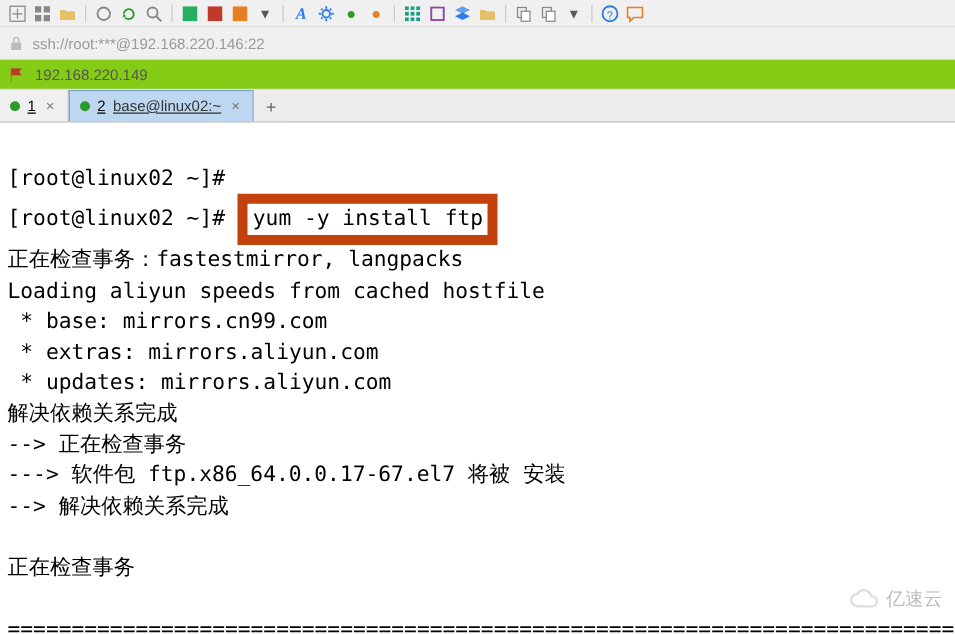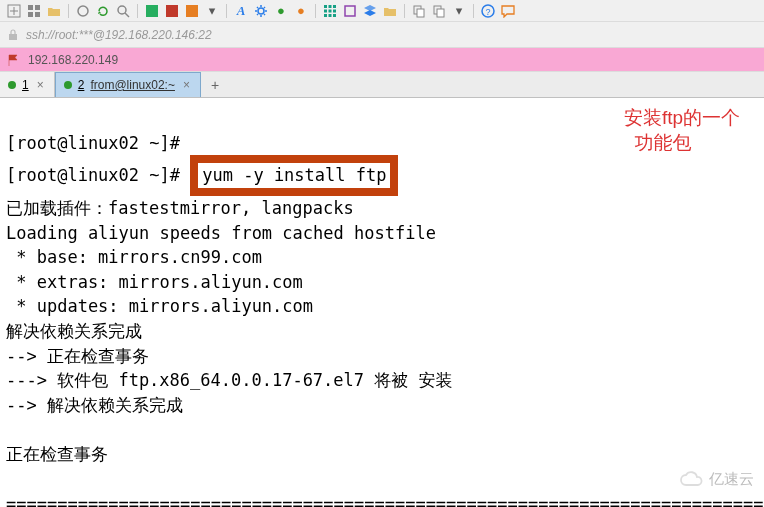--- a/index.html
+++ b/index.html
@@ -32,27 +32,26 @@
 
     .addr-bar {
       background: #f0f0f0;
       border-bottom: 1px solid #dcdcdc;
       height: 26px;
       display: flex;
       align-items: center;
       padding: 0 6px;
       gap: 6px;
       color:#888;
-      font-style:italic;
     }
     .lock-icon { color:#bbb; width:14px; height:14px; display:inline-flex; align-items:center; justify-content:center;}
     .addr-text { color:#999; font-size:12px; }
 
     .bookmark-bar {
-      background: #f9a8d4;
+      background: #84cc16;
       border-bottom: 1px solid #dcdcdc;
       height: 24px;
       display: flex;
       align-items: center;
       padding: 0 6px;
       gap: 8px;
       font-size:12px;
       color:#555;
     }
     .flag-icon { width:14px;height:14px; display:inline-flex; align-items:center; justify-content:center; color:#c0392b;}
@@ -276,46 +275,44 @@
 
 <div class="tab-bar">
   <div class="tab">
     <span class="dot"></span>
     <span class="num">1</span>
     <span class="close">×</span>
   </div>
   <div class="tab active">
     <span class="dot"></span>
     <span class="num">2</span>
-    <span class="label">from@linux02:~</span>
+    <span class="label">base@linux02:~</span>
     <span class="close">×</span>
   </div>
   <div class="tab plus">
       <span class="pl">+</span>
     </div>
 </div>
 
 <div class="terminal">
 <span>[root@linux02 ~]#</span>
 <span>[root@linux02 ~]# </span><span class="cmd-box">yum -y install ftp</span>
-<span>已加载插件：fastestmirror, langpacks</span>
+<span>正在检查事务：fastestmirror, langpacks</span>
 <span>Loading aliyun speeds from cached hostfile</span>
 <span> * base: mirrors.cn99.com</span>
 <span> * extras: mirrors.aliyun.com</span>
 <span> * updates: mirrors.aliyun.com</span>
 <span>解决依赖关系完成</span>
 <span>--&gt; 正在检查事务</span>
 <span>---&gt; 软件包 ftp.x86_64.0.0.17-67.el7 将被 安装</span>
 <span>--&gt; 解决依赖关系完成</span>
 <span></span>
 <span>正在检查事务</span>
 <span></span>
 <span class="divider-row">===================================================================================</span>
-<div class="annotation"><span>安装ftp的一个</span>
-<span>  功能包</span></div>
 </div>
 
 <div class="watermark">
   <svg width="26" height="18" viewBox="0 0 26 18">
       <path d="M7 14 a5 5 0 0 1 0 -10 a6 6 0 0 1 11 2 a4 4 0 0 1 1 8 z" fill="none" stroke="#bcbcbc" stroke-width="1.8"></path>
     </svg>
   <span>亿速云</span>
 </div>
 
 </body></html>

